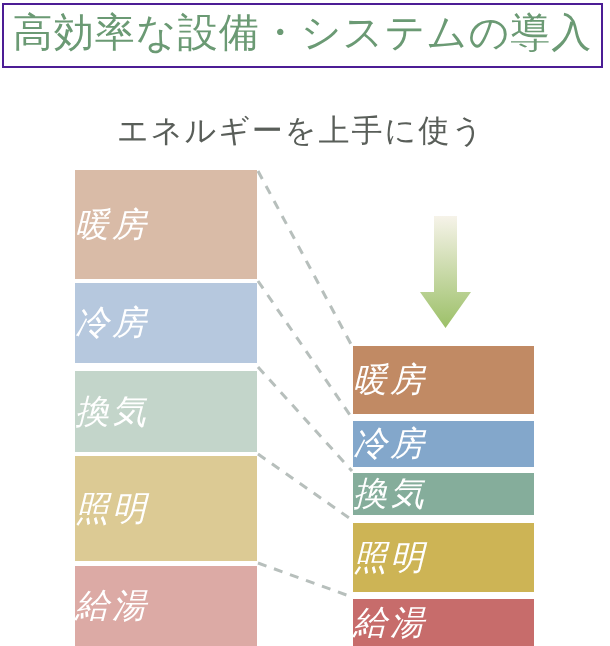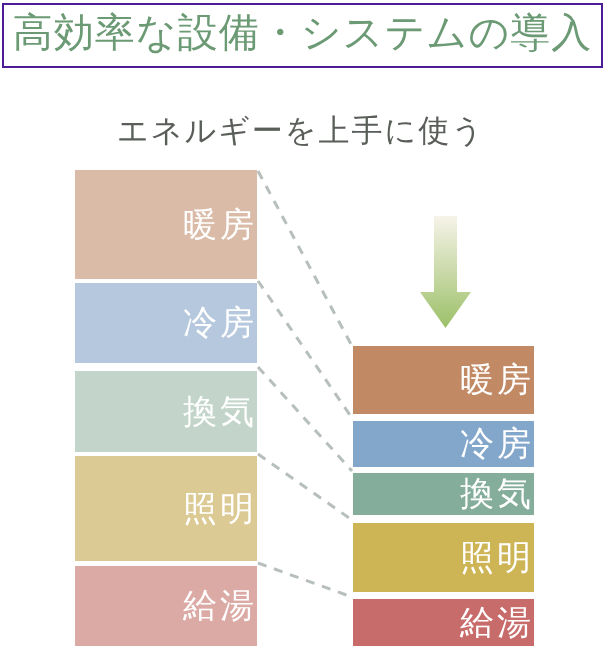--- a/index.html
+++ b/index.html
@@ -36,21 +36,22 @@
     text-align: center;
     font-size: 31px;
     letter-spacing: 2px;
     color: #595e59;
     margin-top: 8px;
   }
   .bar {
     position: absolute;
     display: flex;
     align-items: center;
-    justify-content: flex-end;
+    justify-content: flex-start;
+    font-style: italic;
   }
   .bar.left  { left: 75px;  width: 182px; }
   .bar.right { left: 353px; width: 181px; }
   .bar-label {
     color: #ffffff;
     font-size: 34px;
     letter-spacing: 3px;
     line-height: 1;
   }
   .reduction-label {

